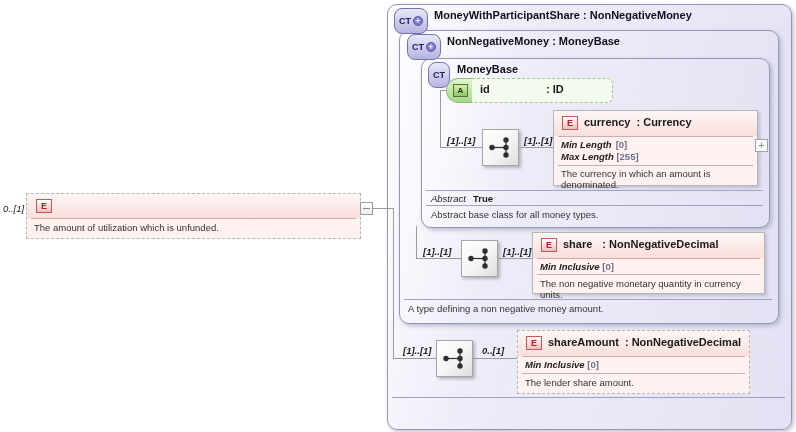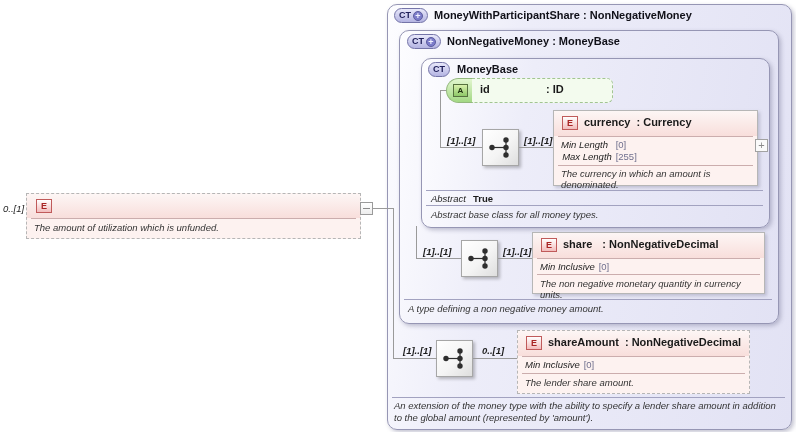--- a/index.html
+++ b/index.html
@@ -3,43 +3,43 @@
 <meta charset="utf-8">
 <style>
   html,body{margin:0;padding:0;background:#fff;}
   #canvas{position:relative;width:796px;height:432px;background:#ffffff;overflow:hidden;
           font-family:"Liberation Sans","DejaVu Sans",sans-serif;}
 
   
   .lav-box{position:absolute;border:1px solid #9696b4;border-radius:10px;
            background:linear-gradient(100deg,#fdfdff 0%,#ededf9 30%,#e2e2f4 100%);
            box-shadow:2px 2px 4px rgba(120,120,150,.45);}
-  .ct-badge{position:absolute;height:15px;border:1px solid #7474a8;border-radius:8px;
+  .ct-badge{position:absolute;height:26px;border:1px solid #7474a8;border-radius:8px;
             background:linear-gradient(180deg,#e8e8fa,#b4b4e2);display:flex;align-items:center;
             padding:0 4px;gap:2px;box-sizing:border-box;}
   .ct-text{font-size:9px;font-weight:bold;color:#20205a;line-height:1;}
   .ct-plus{width:10px;height:10px;border-radius:50%;background:#7c7cca;border:1px solid #5c5c9e;
            color:#f2f2ff;font-size:9px;font-weight:bold;line-height:9px;text-align:center;box-sizing:border-box;}
   .box-title{position:absolute;font-size:11px;font-weight:bold;color:#101018;white-space:nowrap;}
 
   
   .elem-box{position:absolute;background:#fdf2f0;border:1px solid #b6b6b6;
             box-shadow:2px 2px 3px rgba(120,120,150,.35);}
   .elem-box.dashed{border-style:dashed;box-shadow:none;}
   .elem-head{position:absolute;left:0;right:0;top:0;background:linear-gradient(180deg,#fdf6f5 0%,#f8dedb 100%);}
   .e-badge{position:absolute;width:16px;height:14px;border:1px solid #c05a5a;
            background:linear-gradient(180deg,#ffffff,#f2bcbc);color:#a82424;
            font-size:9px;font-weight:bold;display:flex;align-items:center;justify-content:center;box-sizing:border-box;}
   .elem-name{position:absolute;font-size:11px;font-weight:bold;color:#1a1a1a;white-space:nowrap;}
   .elem-type{font-weight:bold;color:#1a1a1a;margin-left:6px;margin-top:11px;}
   .psep{position:absolute;height:1px;background:#cead ad;background:#cbadad;left:4px;right:4px;}
-  .facet-row{position:absolute;font-size:9.5px;white-space:nowrap;}
+  .facet-row{position:absolute;font-size:9.5px;white-space:nowrap;font-weight:bold;}
   .facet-name{display:inline-block;min-width:52px;font-style:italic;color:#1e1e1e;}
   .facet-val{color:#70708e;}
-  .annot{position:absolute;font-size:9.5px;font-style:italic;color:#343434;}
+  .annot{position:absolute;font-size:9.5px;color:#343434;}
 
   
   .attr-cap{position:absolute;width:26px;height:25px;border-radius:13px 0 0 13px;
             background:linear-gradient(180deg,#e2f6cf,#a3d884);border:1px solid #93b87d;border-right:none;box-sizing:border-box;}
   .a-badge{position:absolute;width:15px;height:13px;border:1px solid #56713e;
            background:linear-gradient(180deg,#d8f0ac,#8ec868);color:#1c2e0e;font-size:8px;font-weight:bold;
            display:flex;align-items:center;justify-content:center;box-sizing:border-box;}
   .attr-body{position:absolute;left:26px;top:0;right:0;height:25px;background:#f3fbee;
              border:1px dashed #a2c492;border-left:none;border-radius:0 6px 6px 0;box-sizing:border-box;}
 
@@ -193,21 +193,20 @@
     <div class="psep" style="top:25px;"></div>
     <div class="facet-row" style="left:7px;top:28px;">
       <span class="facet-name" style="min-width:56px;">Min Inclusive</span>
       <span class="facet-val">[0]</span>
     </div>
     <div class="psep" style="top:42px;"></div>
     <div class="annot" style="left:7px;top:46px;">The lender share amount.</div>
   </div>
 
   <div class="lsep" style="left:392px;top:397px;width:393px;"></div>
-  <div class="annot" style="left:394px;top:400px;width:390px;line-height:11.5px;">An extension of the money type with the ability to specify a lender share amount in addition to the global amount (represented by 'amount').</div>
 
   <div class="card" style="left:3px;top:203px;font-weight:normal;">0..[1]</div>
   <div class="elem-box dashed" style="left:26px;top:193px;width:333px;height:44px;">
     <div class="elem-head" style="height:24px;"></div>
     <div class="e-badge" style="left:9px;top:5px;">E</div>
     <div class="psep" style="top:24px;"></div>
     <div class="annot" style="left:7px;top:28px;">The amount of utilization which is unfunded.</div>
   </div>
 
   <div class="handle" style="left:360px;top:202px;">

